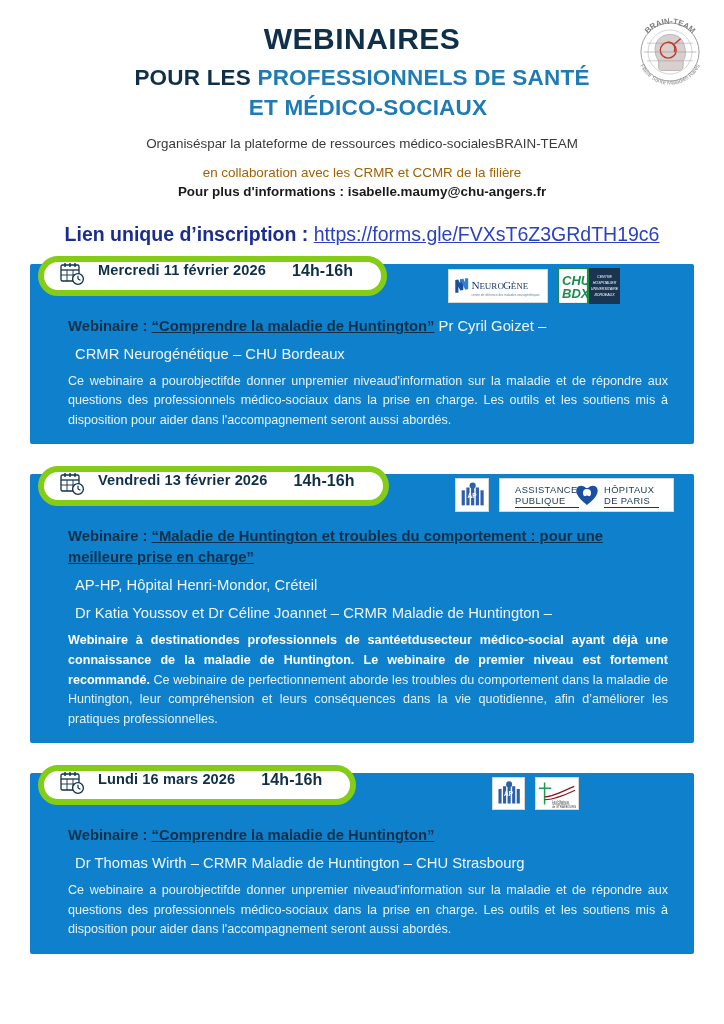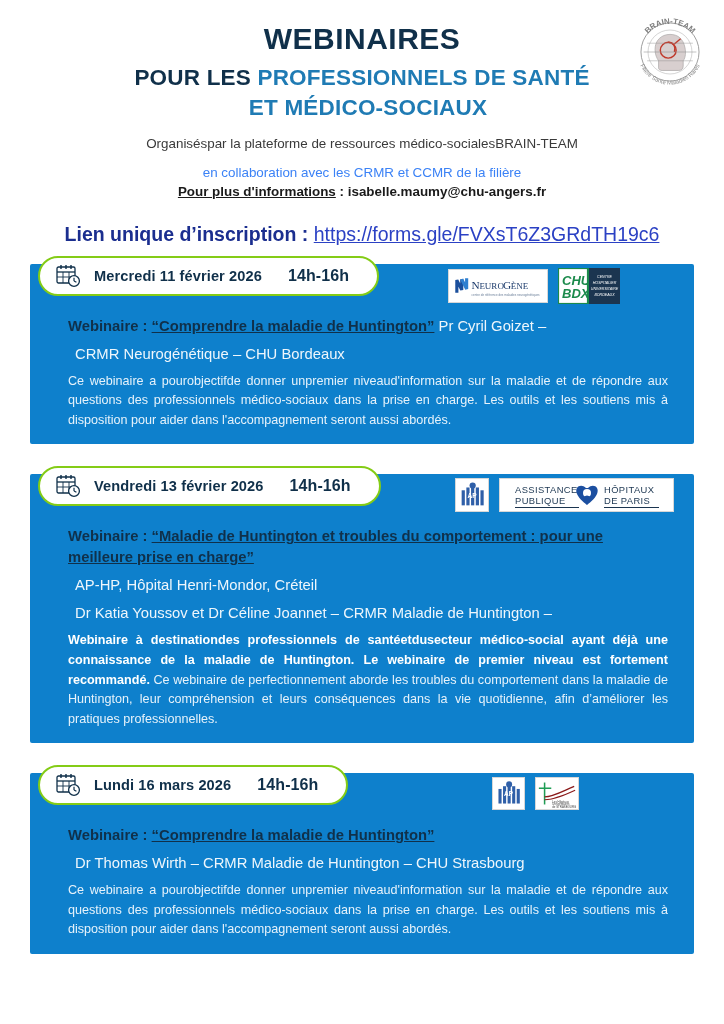--- a/index.html
+++ b/index.html
@@ -48,30 +48,30 @@
   }
 
   .org-line {
     font-size: 13.4px;
     color: #3a3a3a;
     margin: 13px 0 9px 0;
     line-height: 1.35;
   }
   .collab-line {
     font-size: 13.4px;
-    color: #3b82f6;
+    color: #a16207;
     margin: 12px 0 0 0;
   }
   .contact-line {
     font-size: 13.4px;
     font-weight: bold;
     color: #1a1a1a;
     margin: 4px 0 0 0;
   }
-  .contact-line .u { text-decoration: underline; }
+  .contact-line .u { }
 
   .reg-line {
     margin: 24px 0 0 0;
     font-size: 19.5px;
     font-weight: bold;
     color: #1b2e8f;
   }
   .reg-line .reg-url {
     font-weight: normal;
     color: #2b41c4;
@@ -103,24 +103,24 @@
     height: 48px;
     display: flex;
     align-items: flex-start;
   }
 
   .date-pill {
     position: relative;
     top: -8px;
     left: 8px;
     display: inline-flex;
-    align-items: center;
+    align-items: flex-start;
     gap: 12px;
     background: #ffffff;
-    border: 2px solid #84cc16;
+    border: 6px solid #84cc16;
     border-radius: 26px;
     height: 40px;
     padding: 0 28px 0 16px;
     white-space: nowrap;
     z-index: 3;
   }
   .cal-icon { flex: 0 0 auto; display: block; }
   .date-text {
     font-size: 14.6px;
     font-weight: bold;

